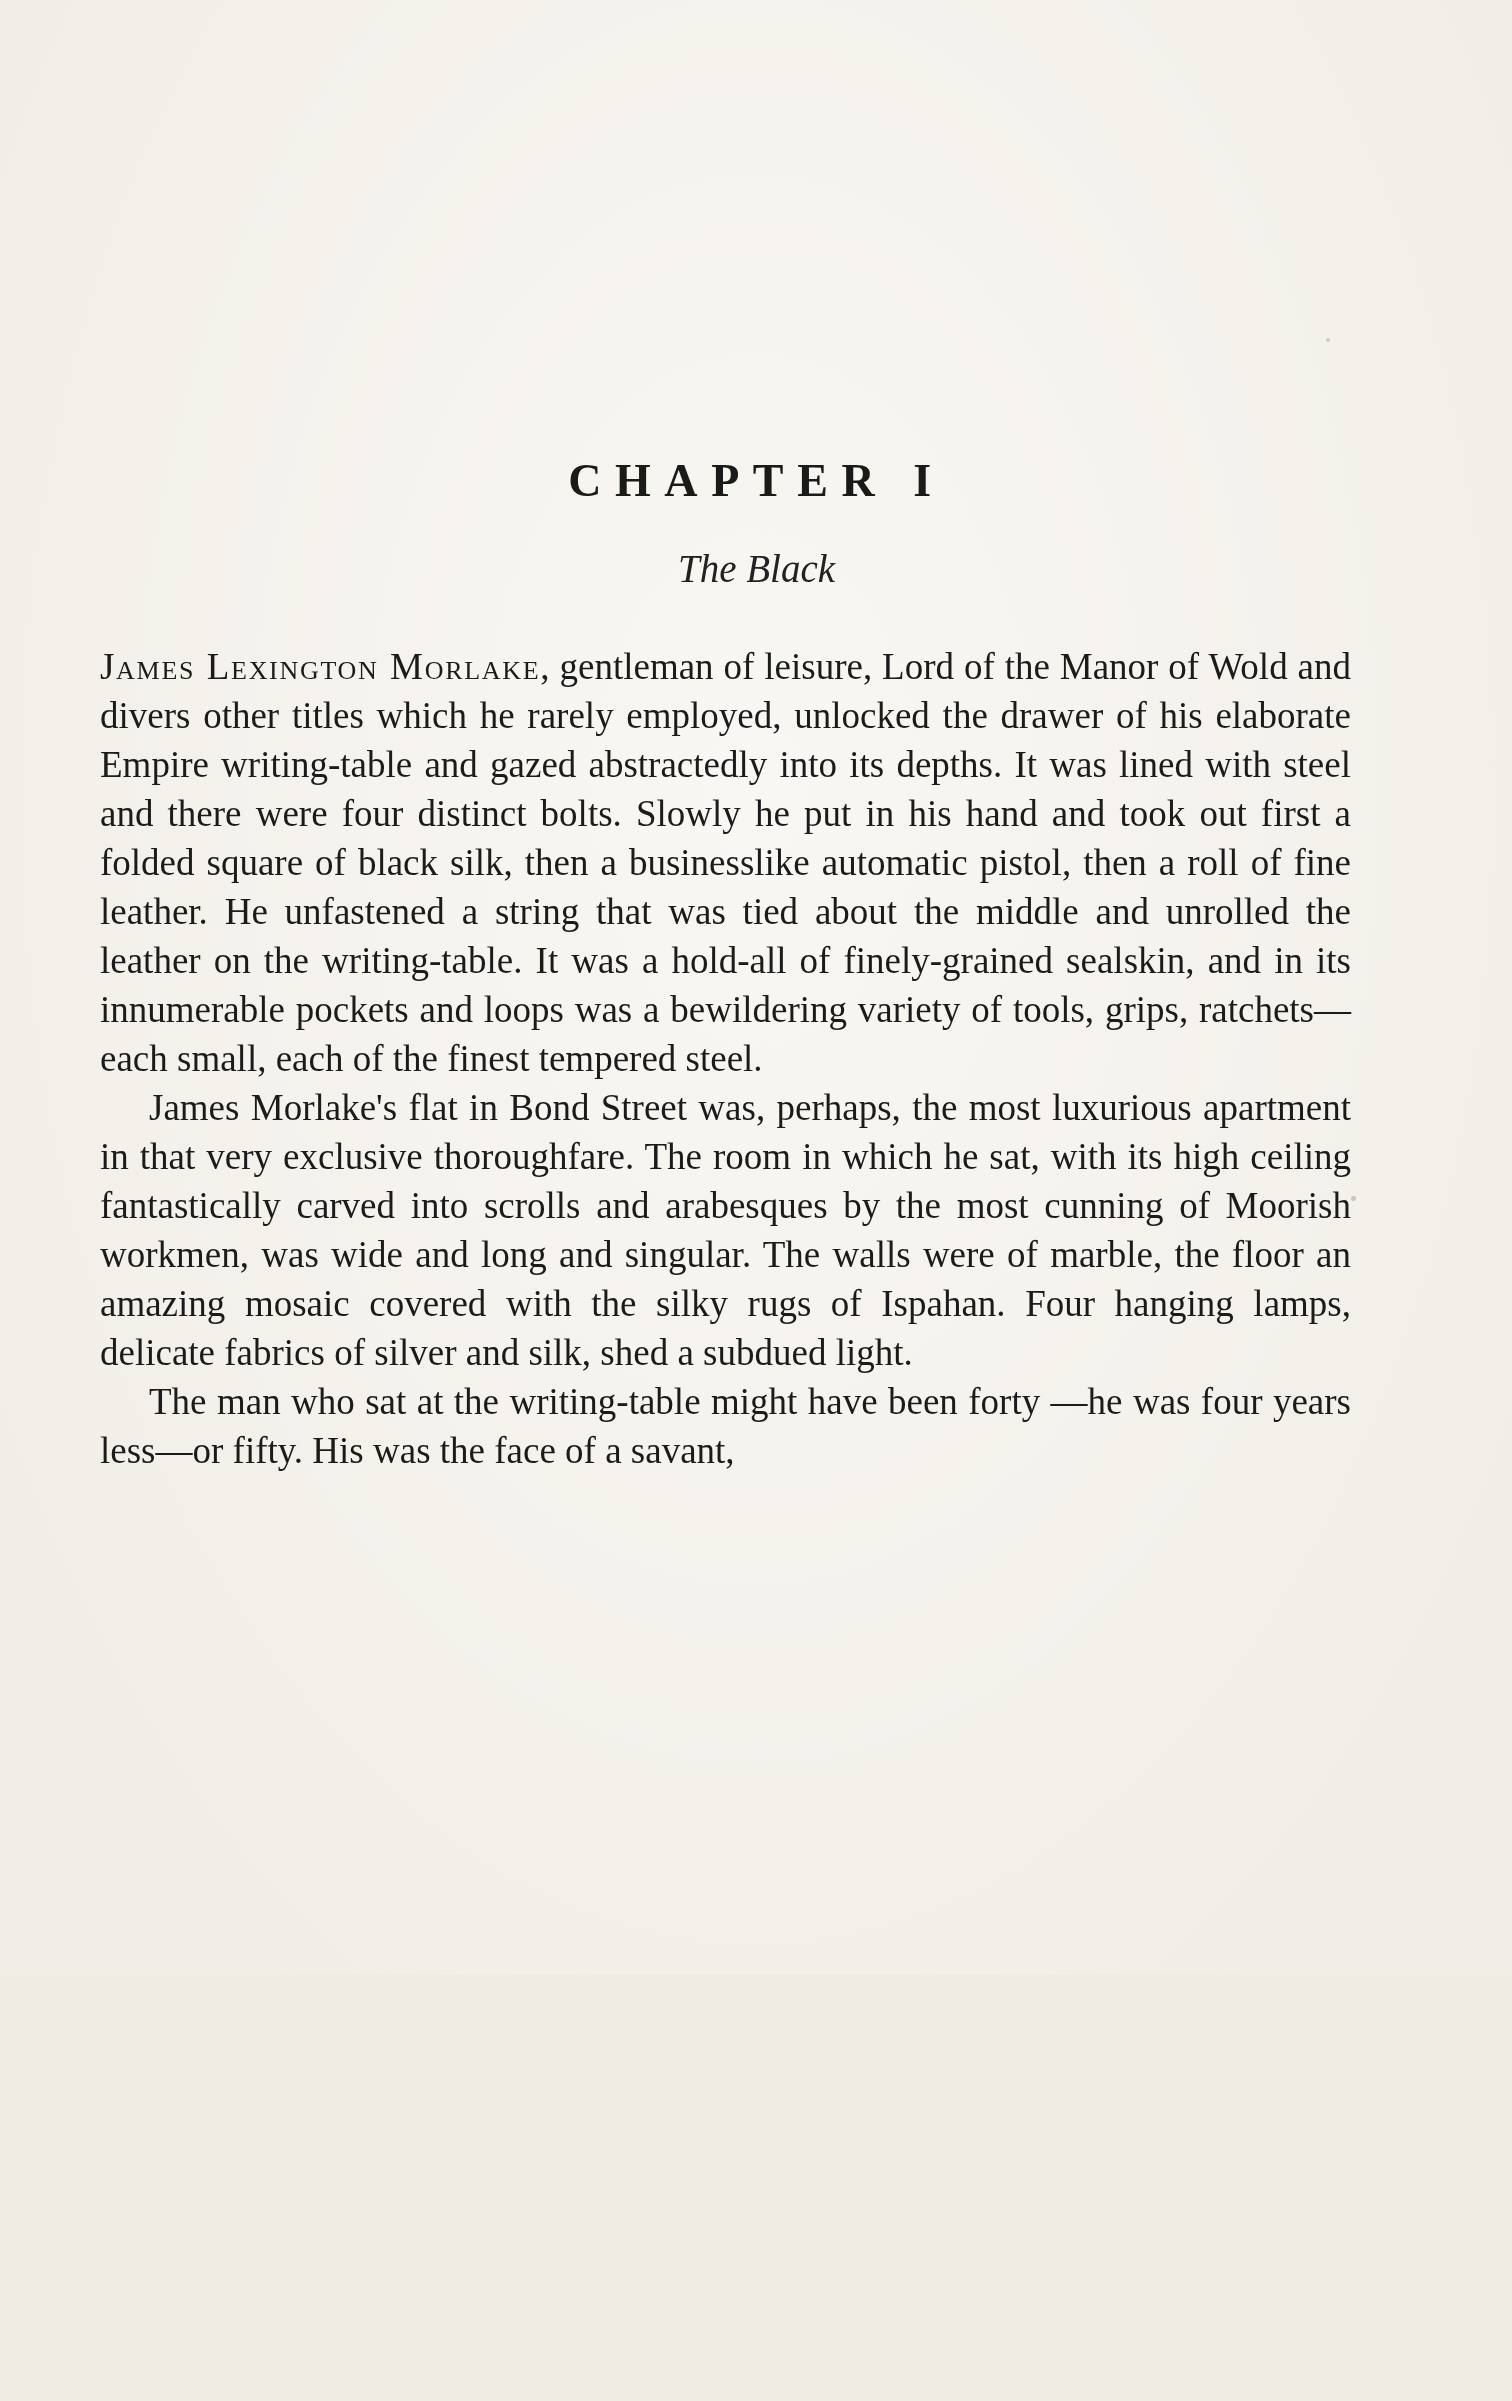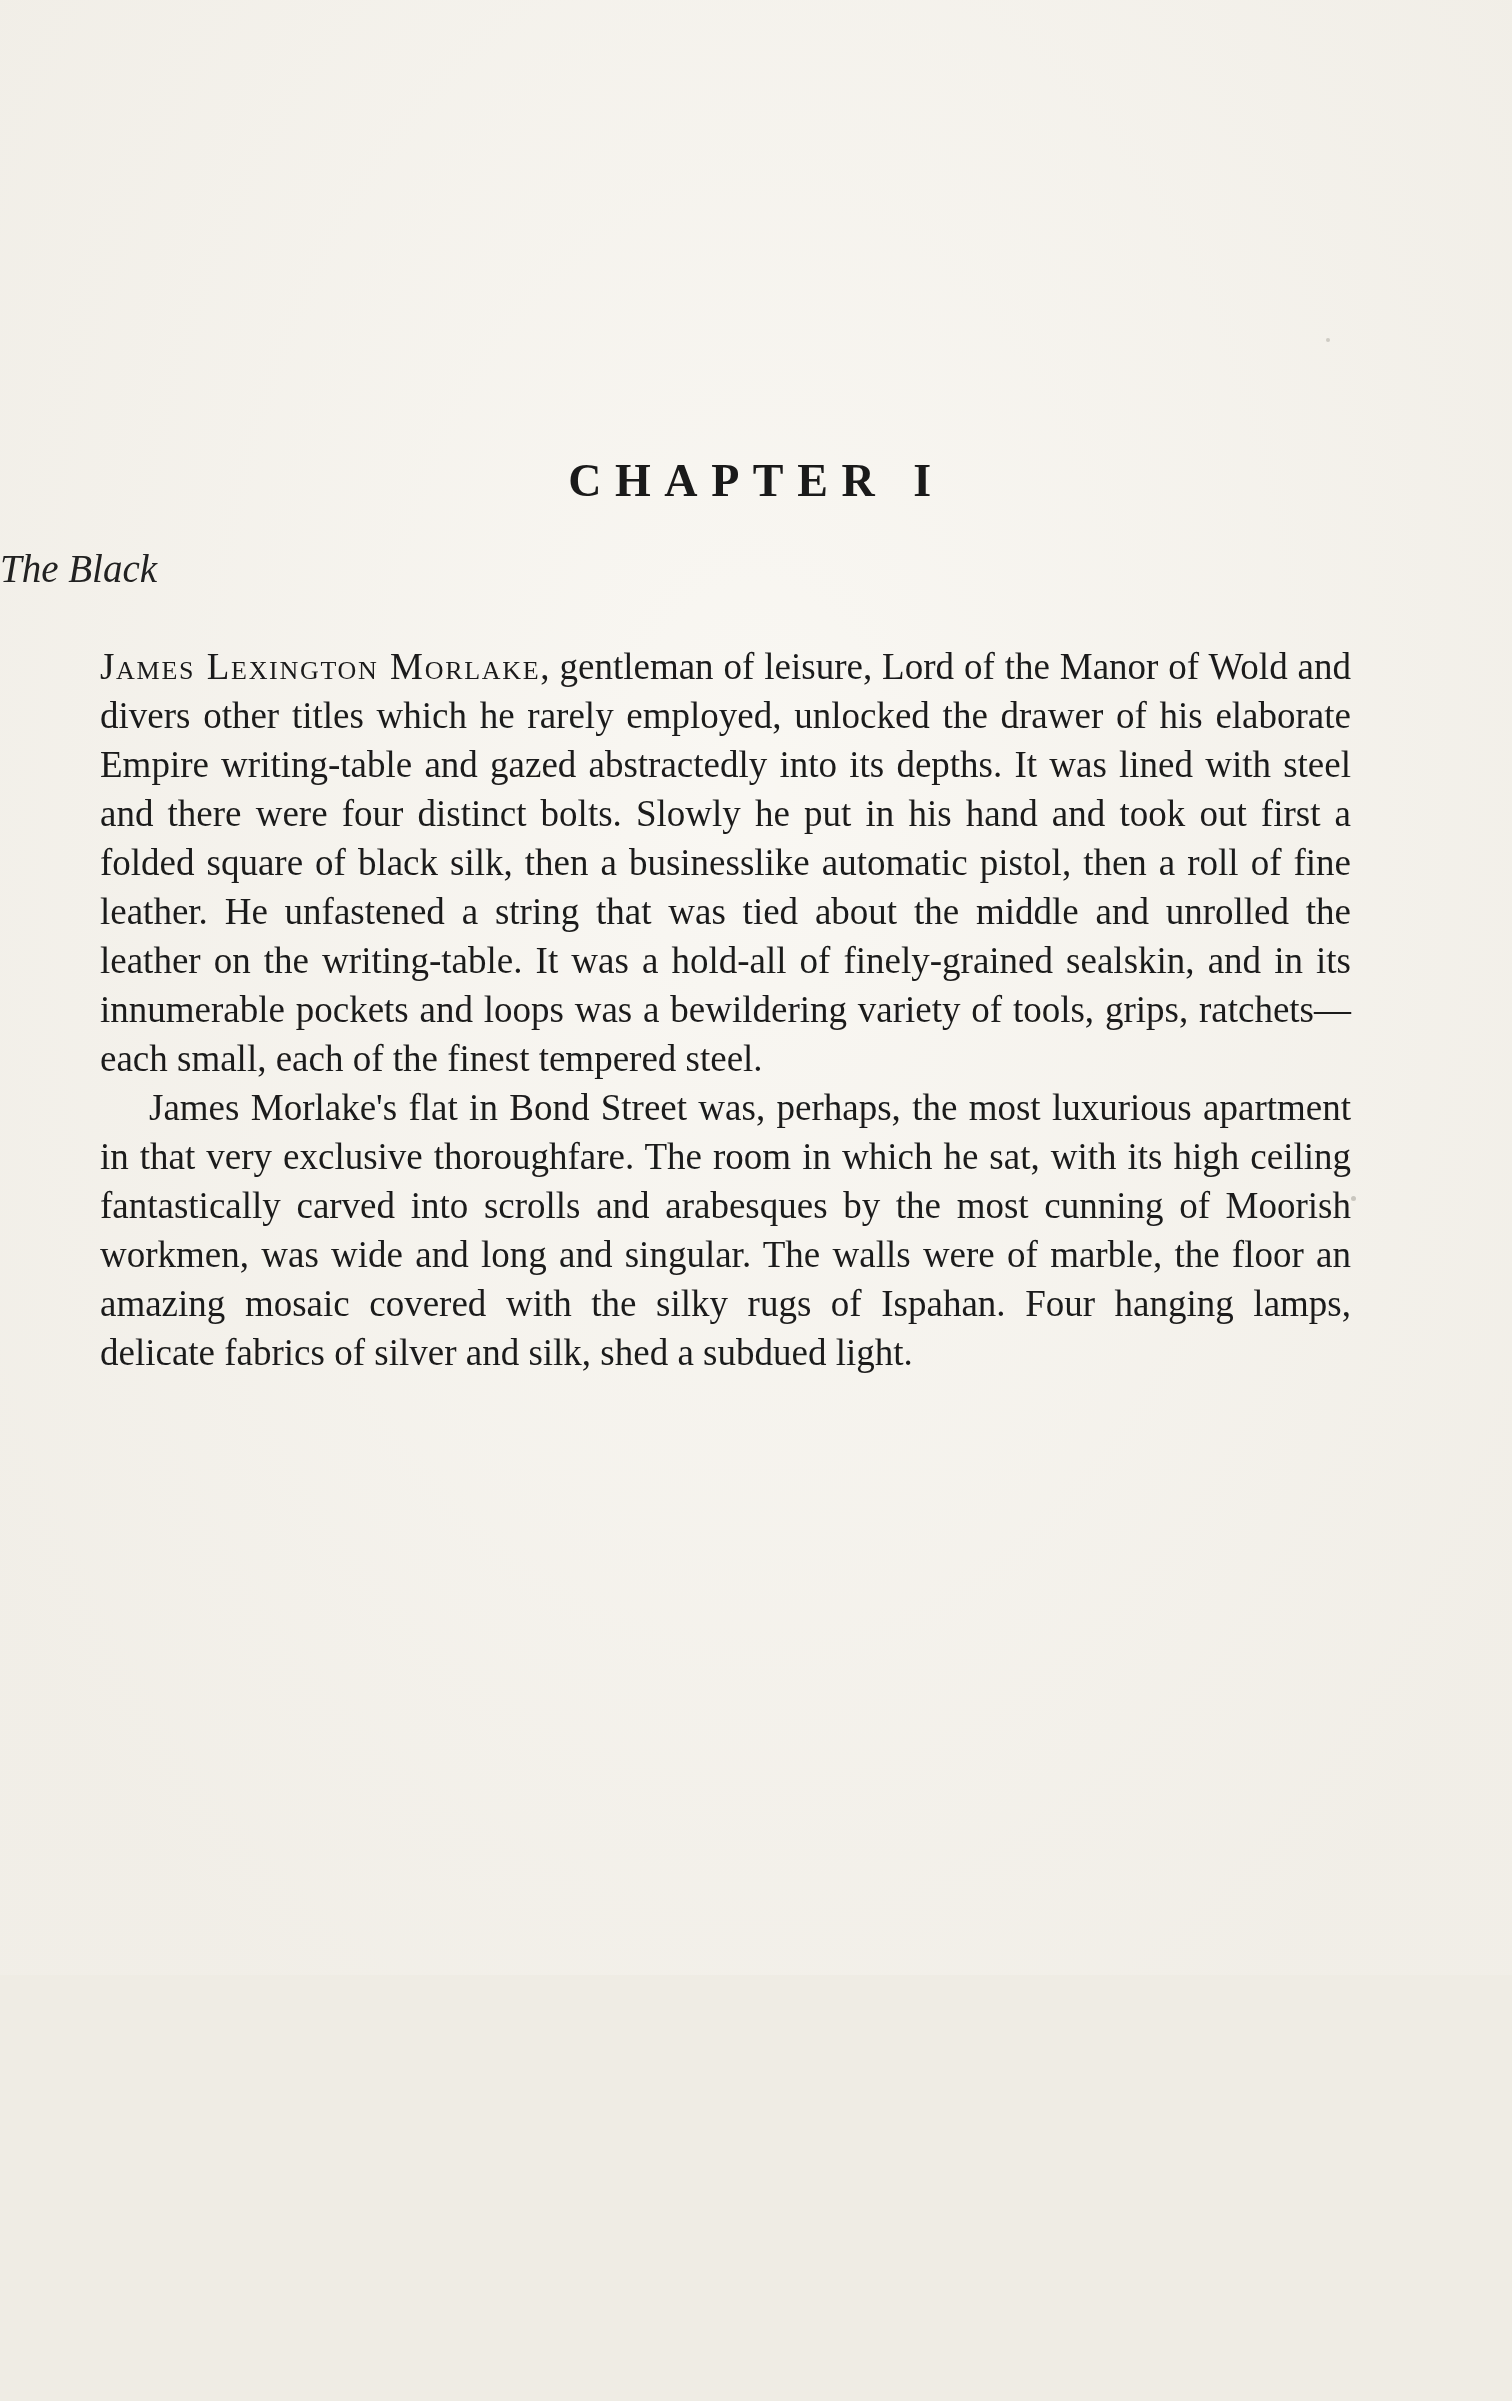--- a/index.html
+++ b/index.html
@@ -28,20 +28,21 @@
     font-size: 46px;
     font-weight: 700;
     letter-spacing: 13.6px;
     color: #1a1a1a;
   }
   .chapter-subtitle {
     position: absolute;
     top: 546px;
     left: 0;
     width: 100%;
+    text-align: center;
     font-size: 39px;
     font-style: italic;
     font-weight: 400;
     color: #222;
   }
   .body-text {
     position: absolute;
     top: 642px;
     left: 100px;
     width: 1251px;
@@ -92,20 +93,21 @@
   <div class="chapter-subtitle">The Black</div>
 
   <div class="body-text">
 
     <p><span class="smallcaps-lead">James Lexington Morlake</span><span>, gentleman of leisure, Lord of the Manor of Wold and divers other titles which he rarely employed, unlocked the drawer of his elaborate Empire writing-table and gazed abstractedly into its depths. It was lined with steel and there were four distinct bolts. Slowly he put in his hand and took out first a folded square of black silk, then a businesslike automatic pistol, then a roll of fine leather. He unfastened a string that was tied about the middle and unrolled the leather on the writing-table. It was a hold-all of finely-grained sealskin, and in its innumerable pockets and loops was a bewildering variety of tools, grips, ratchets—each small, each of the finest tempered steel.</span></p>
 
 
     <p class="indented">James Morlake's flat in Bond Street was, perhaps, the most luxurious apartment in that very exclusive thoroughfare. The room in which he sat, with its high ceiling fantastically carved into scrolls and arabesques by the most cunning of Moorish workmen, was wide and long and singular. The walls were of marble, the floor an amazing mosaic covered with the silky rugs of Ispahan. Four hanging lamps, delicate fabrics of silver and silk, shed a subdued light.</p>
 
 
+    <p class="indented">The man who sat at the writing-table might have been forty —he was four years less—or fifty. His was the face of a savant,</p>
 
   </div>
 
   <div class="page-number">I</div>
 
   <div class="scan-speck speck-1"></div>
   <div class="scan-speck speck-2"></div>
   <div class="scan-speck speck-3"></div>
   <div class="scan-speck speck-4"></div>
 

